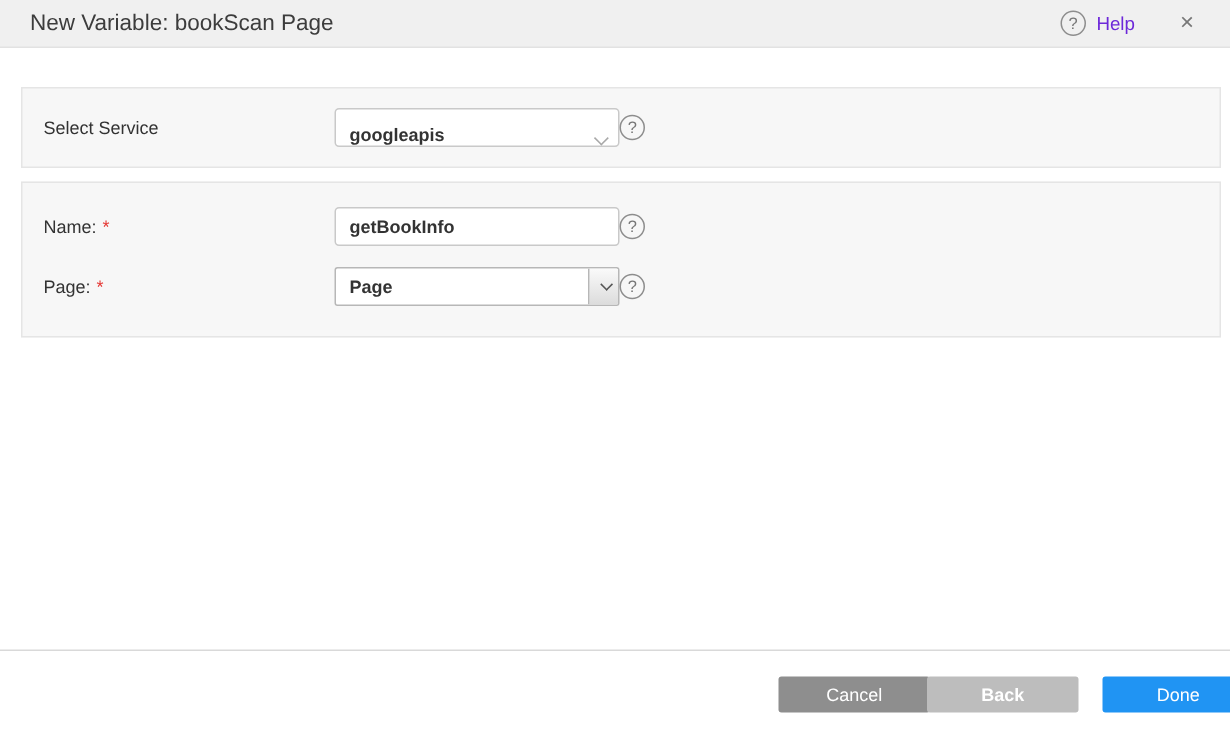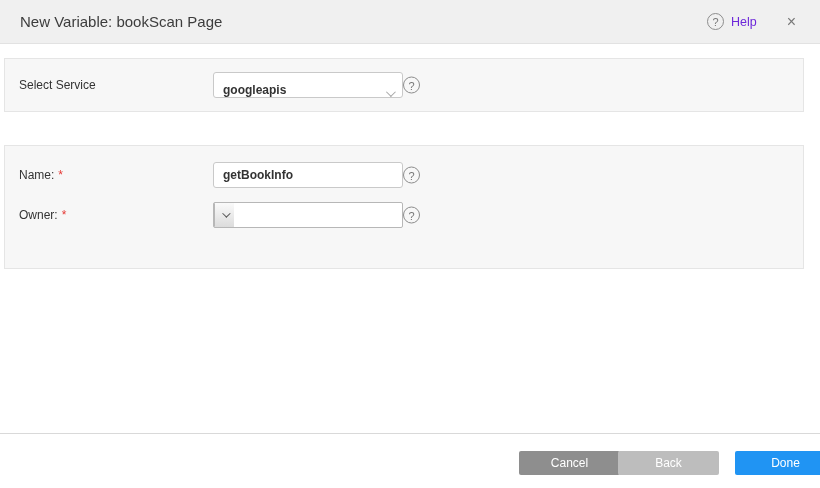--- a/index.html
+++ b/index.html
@@ -3,44 +3,44 @@
 <meta charset="utf-8">
 <style>
   * { margin:0; padding:0; box-sizing:border-box; }
   html,body { background:#fff; }
   body { font-family:"Liberation Sans", sans-serif; }
   .dialog {
     position:relative; width:820px; height:488px; background:#ffffff; overflow:hidden;
   }
   
   .titlebar {
-    position:absolute; top:0; left:0; right:0; height:44px;
+    position:absolute; top:0; left:0; right:0; height:32px;
     background:#f0f0f0; border-bottom:1px solid #e2e2e2;
     display:flex; align-items:center; padding:0 20px;
   }
   .title { font-size:15px; color:#3c3c3c; font-weight:normal; }
   .titlebar-spacer { flex:1; }
   .help-group { display:flex; align-items:center; gap:7px; margin-right:26px; cursor:pointer; }
   .help-text { font-size:12.5px; color:#6d28d9; }
   .close-x {
     font-size:16px; color:#777; line-height:1; cursor:pointer; padding:2px 4px;
   }
   
   .q-circle {
     width:17px; height:17px; border:1px solid #8d8d8d; border-radius:50%;
     display:flex; align-items:center; justify-content:center;
     font-size:11px; color:#777; background:transparent; flex:0 0 auto;
   }
   
   .section {
-    position:absolute; left:4px; width:800px;
+    position:absolute; left:14px; width:800px;
     background:#f7f7f7; border:1px solid #e5e5e5;
   }
   .section-service { top:58px; height:54px; }
-  .section-details { top:121px; height:124px;margin-top:24px; }
+  .section-details { top:121px; height:104px; }
   .form-row { position:absolute; left:0; right:0; height:26px; }
   .row-label {
     position:absolute; left:14px; top:50%; transform:translateY(-50%);
     font-size:12px; color:#333; white-space:nowrap;
   }
   .req { color:#e53935; margin-left:4px; }
   .row-help { position:absolute; left:398px; top:50%; transform:translateY(-50%); }
   
   .control { position:absolute; left:208px; top:0; width:190px; height:26px; }
   .dropdown {
@@ -117,31 +117,32 @@
 
     <div class="form-row" style="top:16px;">
       <span class="row-label"><span>Name:</span><span class="req">*</span></span>
       <div class="control">
         <input class="text-input" type="text" value="getBookInfo" style="">
       </div>
       <span class="q-circle row-help">?</span>
     </div>
 
     <div class="form-row" style="top:56px;">
-      <span class="row-label"><span>Owner:</span><span class="req">*</span></span>
+      <span class="row-label"><span>Page:</span><span class="req">*</span></span>
       <div class="control">
         <div class="native-select">
+          <span class="native-select-value">Page</span>
           <span class="native-select-btn">
             <span class="chev-dark"></span>
           </span>
         </div>
       </div>
       <span class="q-circle row-help">?</span>
     </div>
 
   </div>
 
   <div class="footer-sep"></div>
   <button class="btn btn-cancel" style="background: rgb(142, 142, 142);">Cancel</button>
-  <button class="btn btn-back" style="background: rgb(189, 189, 189);">Back</button>
+  <button class="btn btn-back" style="background: rgb(189, 189, 189); font-weight: bold;">Back</button>
   <button class="btn btn-done" style="background: rgb(32, 148, 243);">Done</button>
 
 </div>
 
 </body></html>

